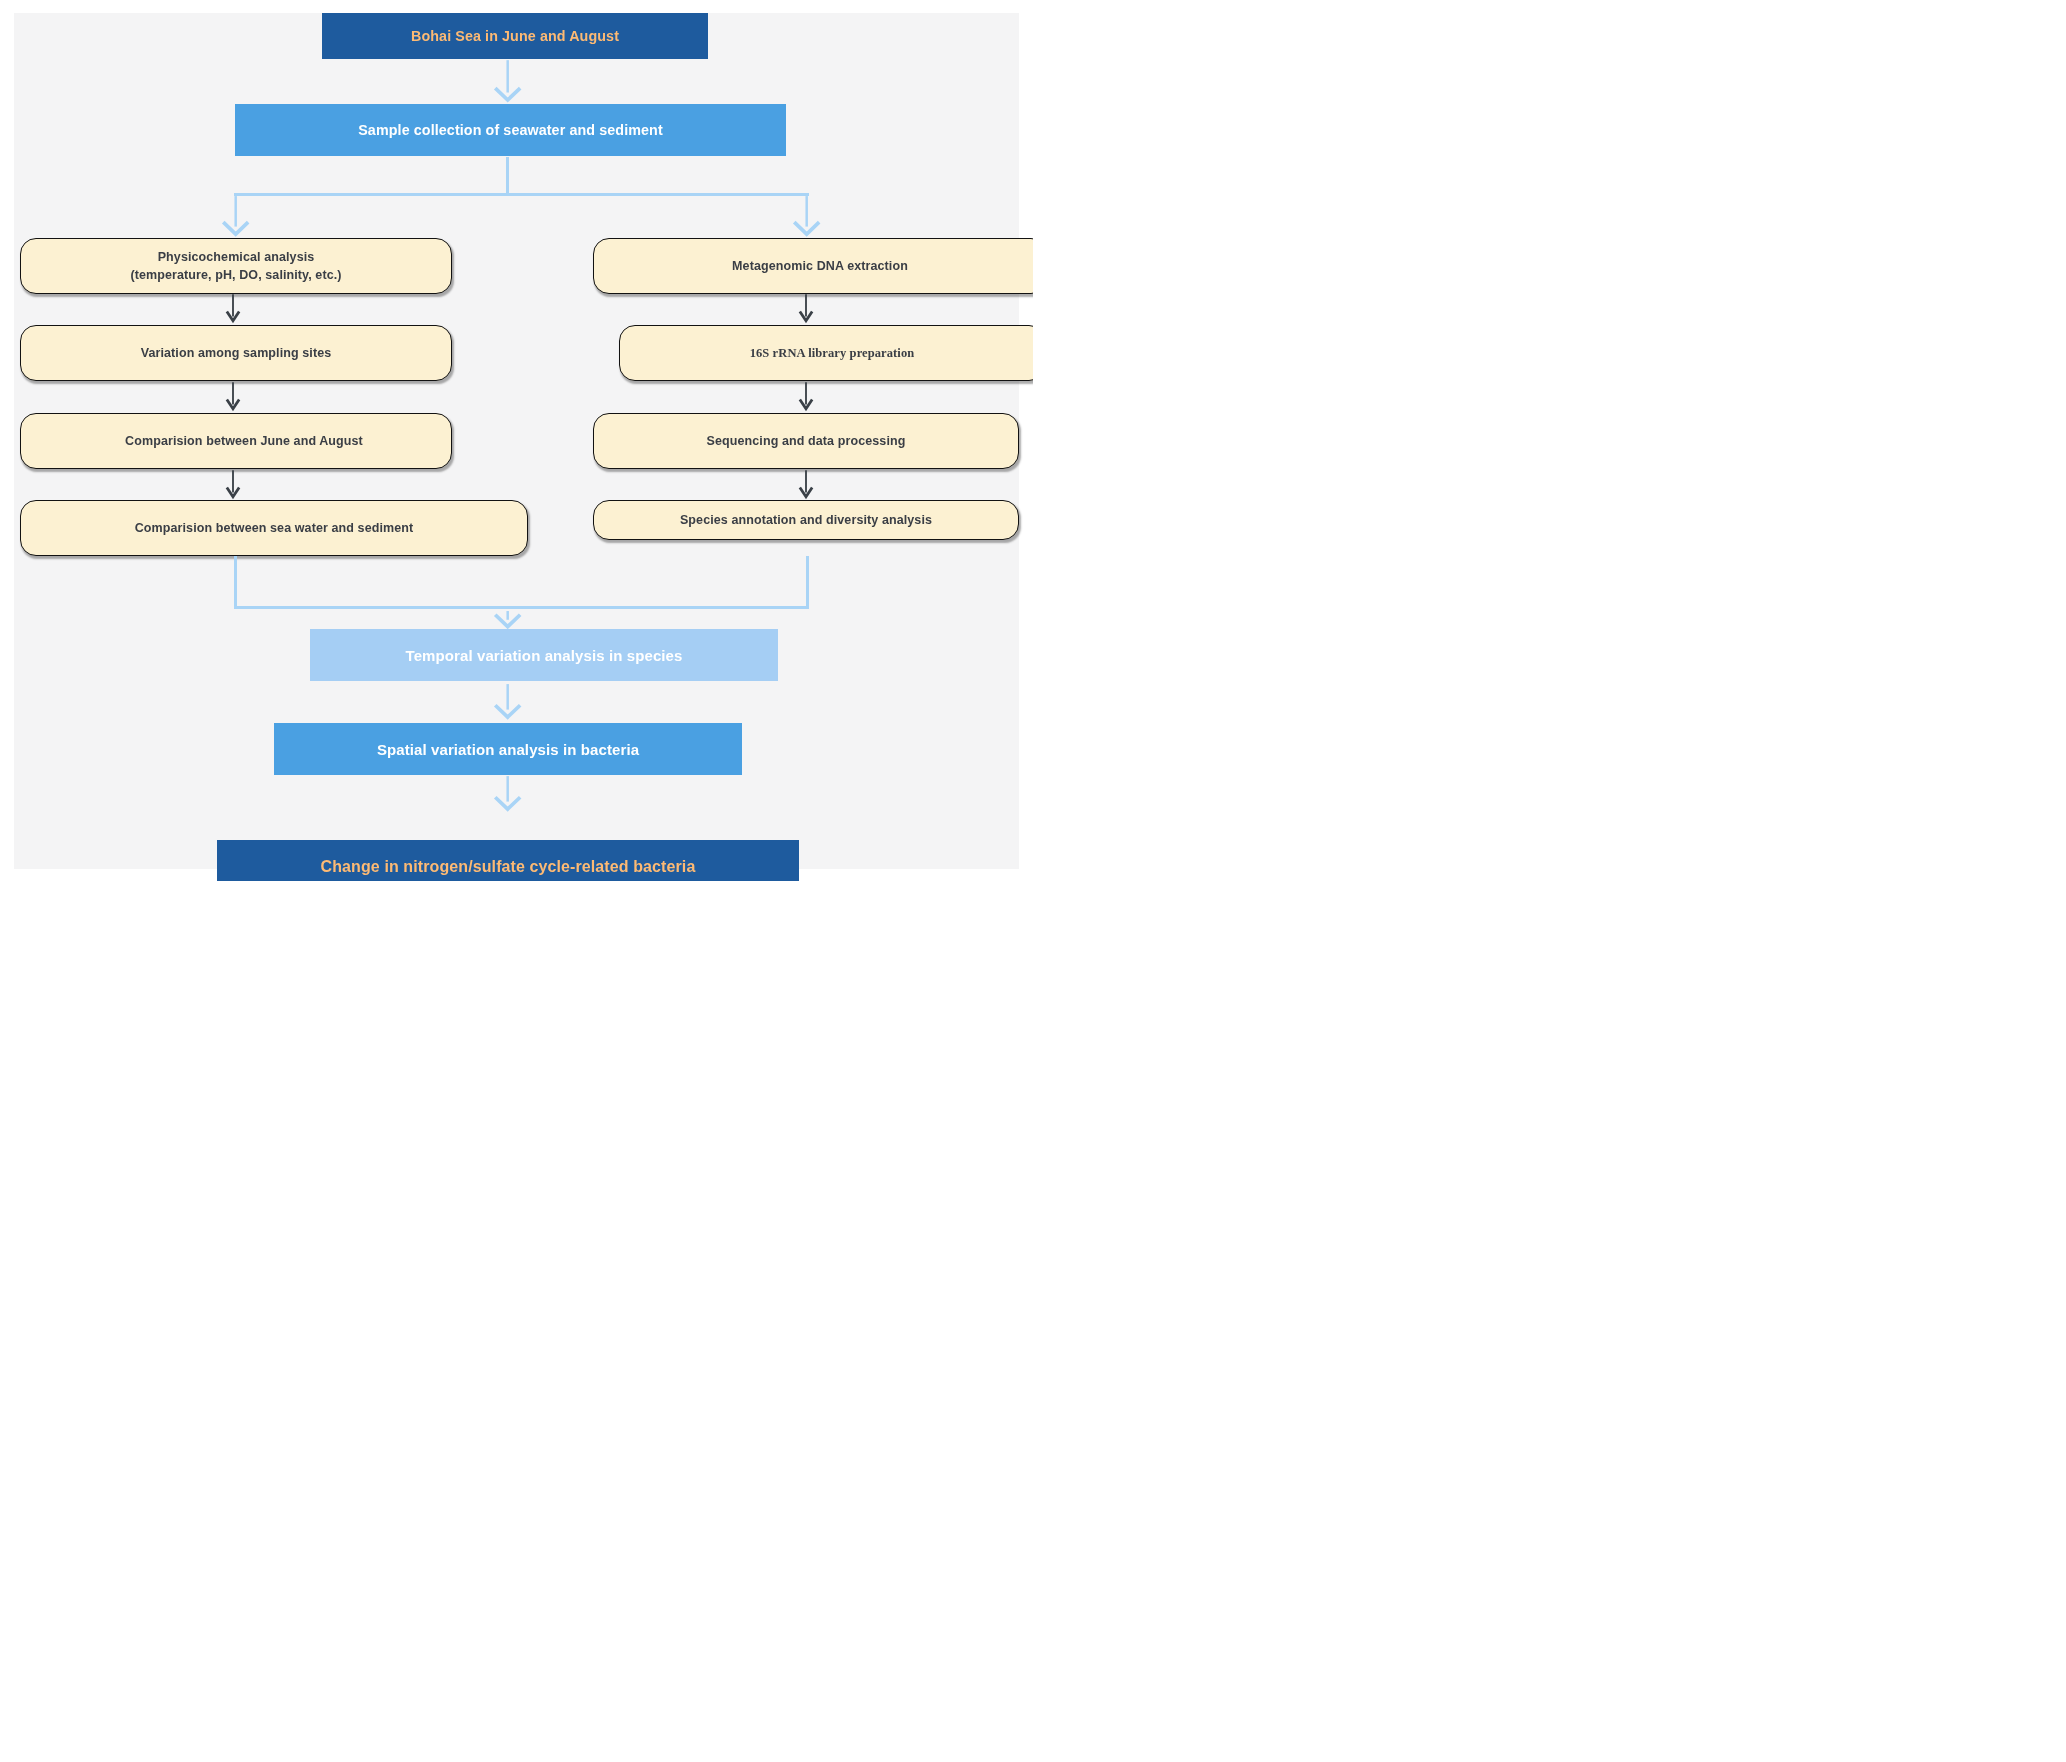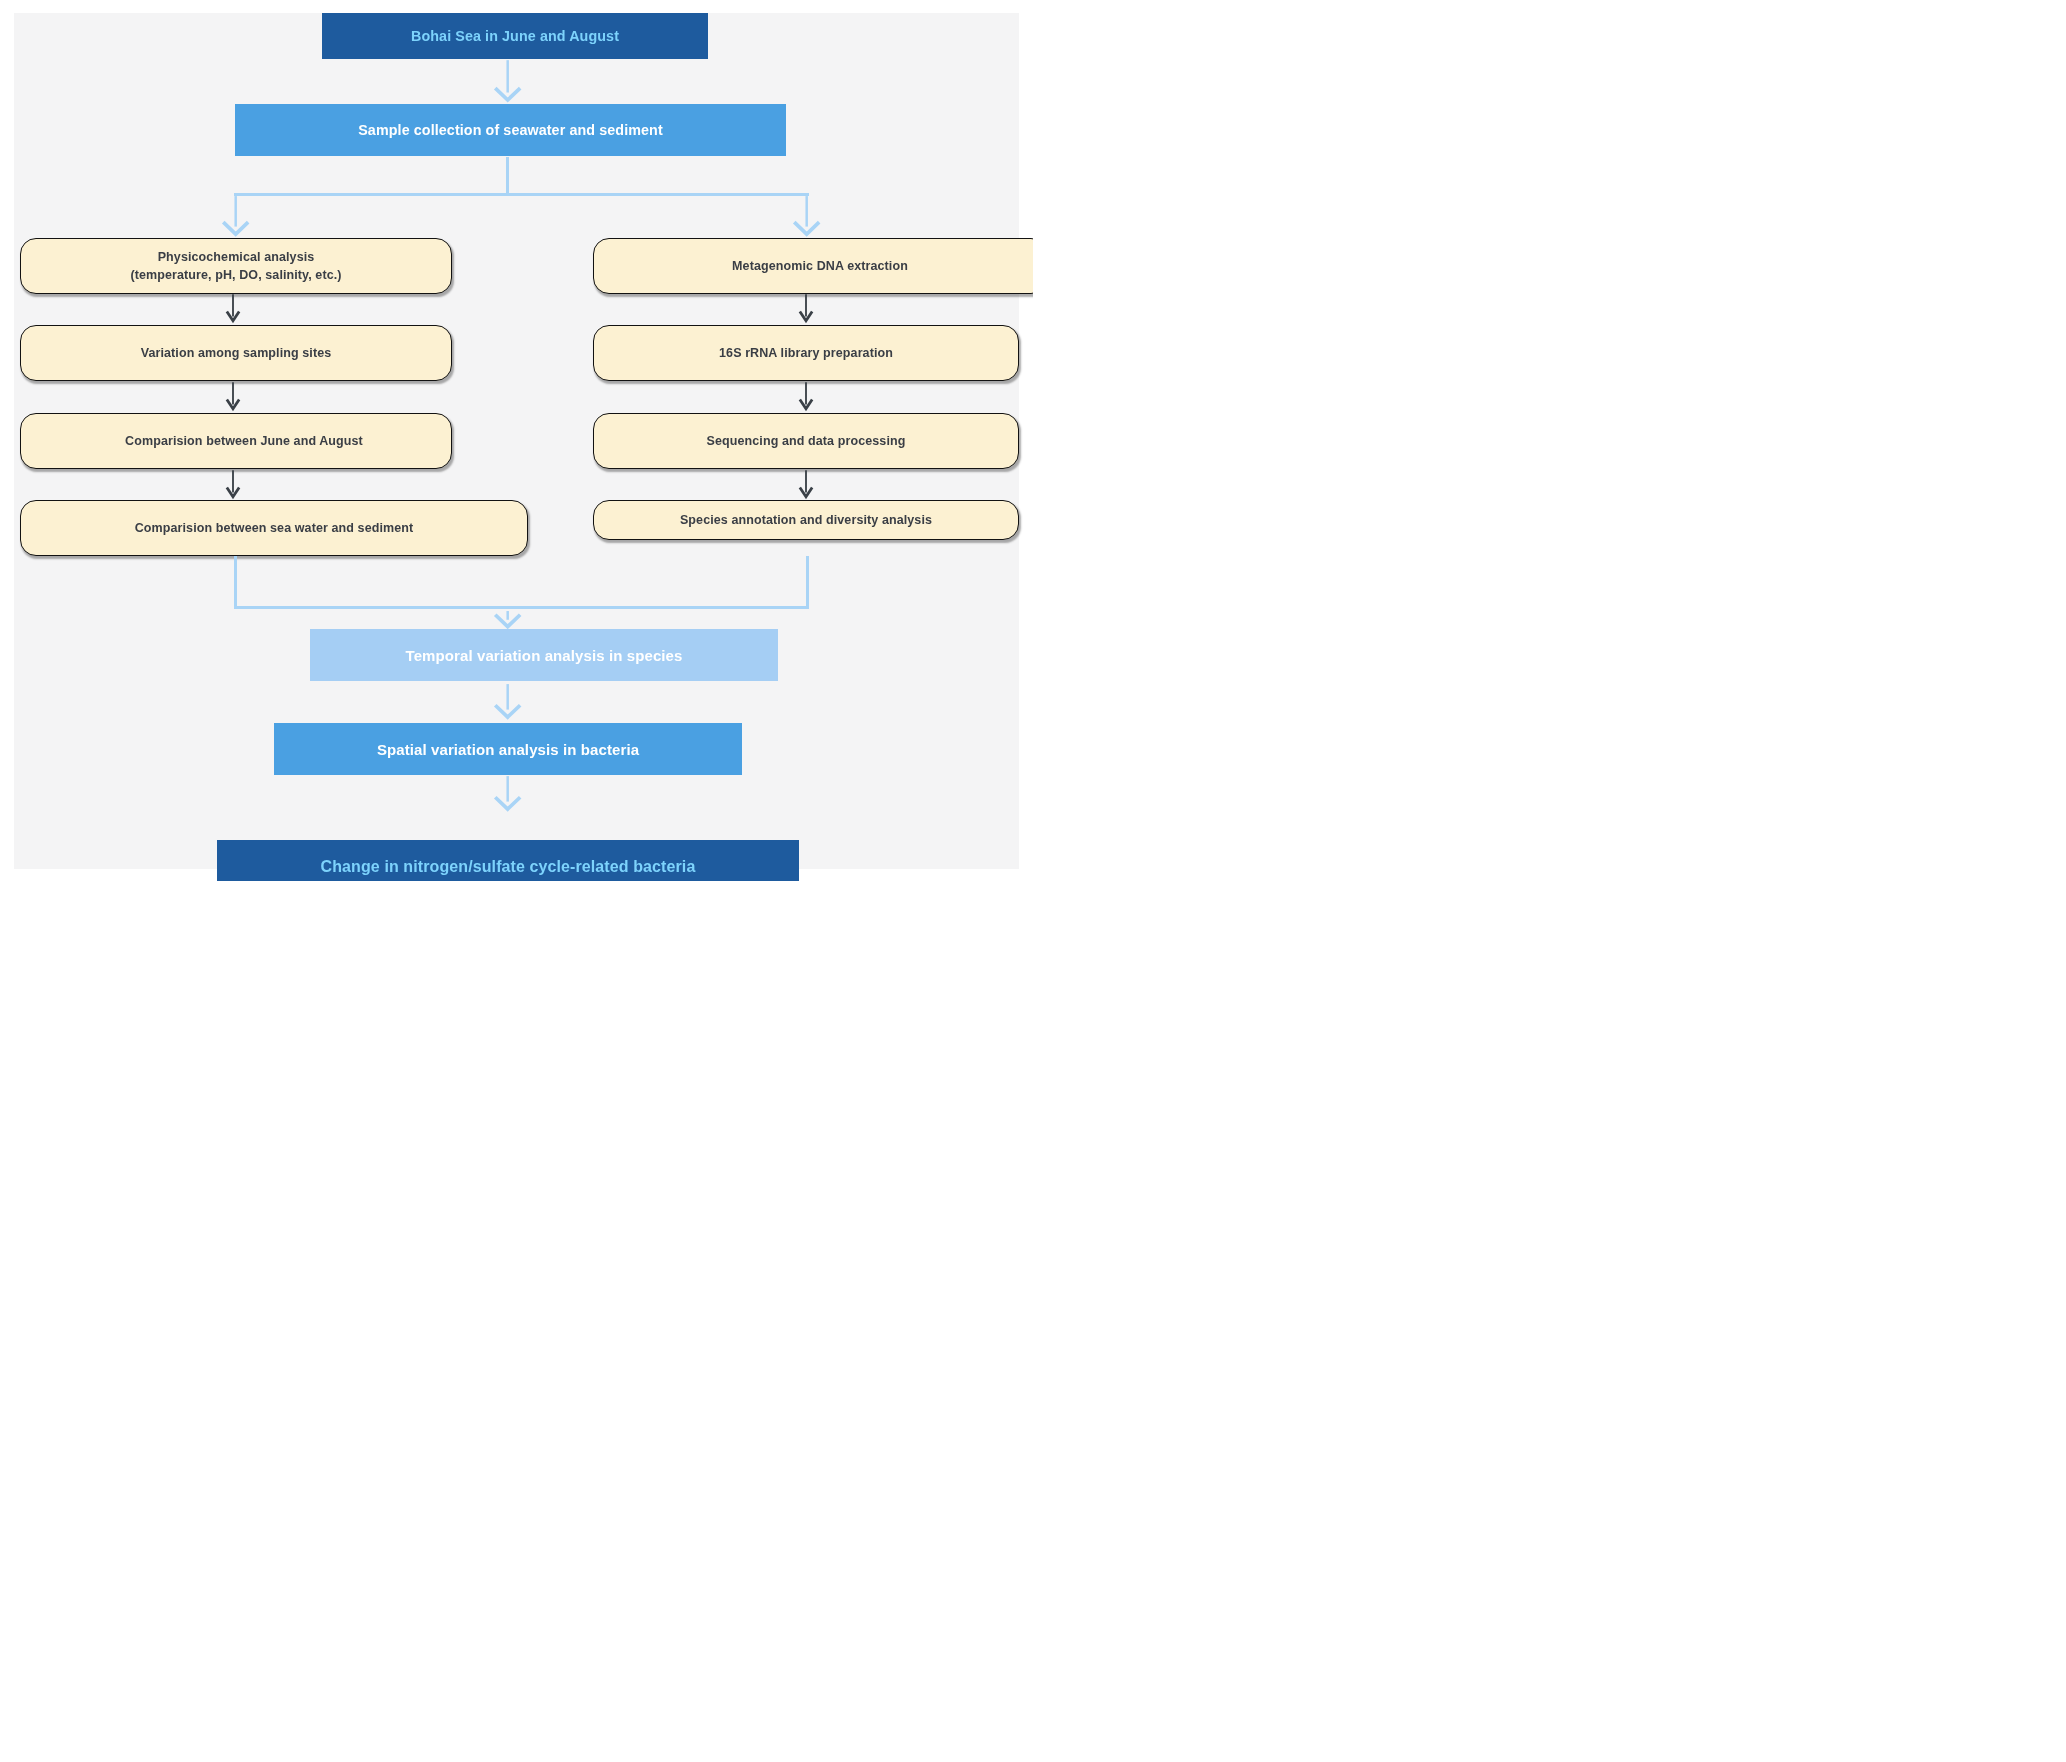--- a/index.html
+++ b/index.html
@@ -21,21 +21,21 @@
     position: absolute;
     display: flex;
     flex-direction: column;
     align-items: center;
     justify-content: center;
     text-align: center;
     font-weight: 700;
     box-sizing: border-box;
     letter-spacing: 0.1px;
   }
-  .blue-dark  { background: #1e5b9e; color: #7dd3fc; }
+  .blue-dark  { background: #1e5b9e; color: #fdba74; }
   .blue-mid   { background: #4aa0e2; color: #ffffff; }
   .blue-light { background: #a5cef4; color: #ffffff; }
   .cream {
     background: #fcf1d2;
     border: 1.2px solid #121212;
     border-radius: 16px;
     color: #3a3e45;
     box-shadow: 1.9px 2.5px 1.9px rgba(50,50,50,0.40);
     line-height: 1.3;
   }
@@ -87,21 +87,21 @@
   <div class="box cream fs20" style="left:20px; top:413px; width:432px; height:56px;padding-left:16px;">
     <span>Comparision between June and August</span>
   </div>
   <div class="box cream fs20" style="left:20px; top:500px; width:508px; height:56px;">
     <span>Comparision between sea water and sediment</span>
   </div>
 
   <div class="box cream fs20" style="left:593px; top:238px; width:454px; height:56px;">
     <span>Metagenomic DNA extraction</span>
   </div>
-  <div class="box cream fs20" style="left:593px; top:325px; width:426px; height:56px;">
+  <div class="box cream fs20" style="left:619px; top:325px; width:426px; height:56px;font-family:Liberation Serif, serif;">
     <span>16S rRNA library preparation</span>
   </div>
   <div class="box cream fs20" style="left:593px; top:413px; width:426px; height:56px;">
     <span>Sequencing and data processing</span>
   </div>
   <div class="box cream fs20" style="left:593px; top:500px; width:426px; height:40px;">
     <span>Species annotation and diversity analysis</span>
   </div>
 
   <svg class="arrow" style="left:225px; top:294px;" width="16" height="29" viewBox="0 0 26 46">

